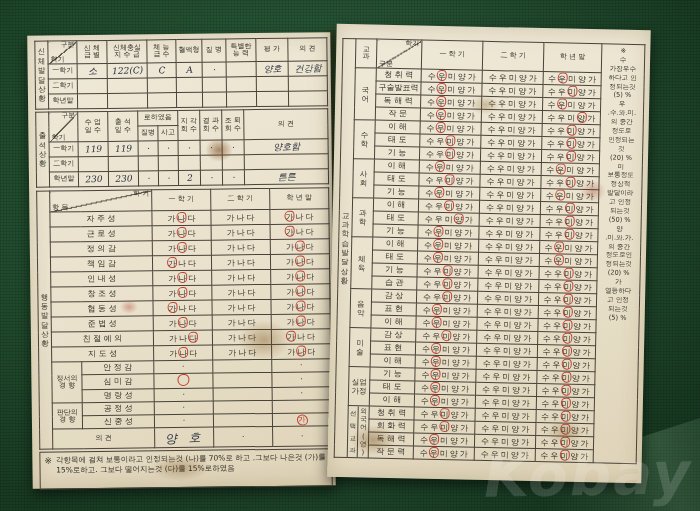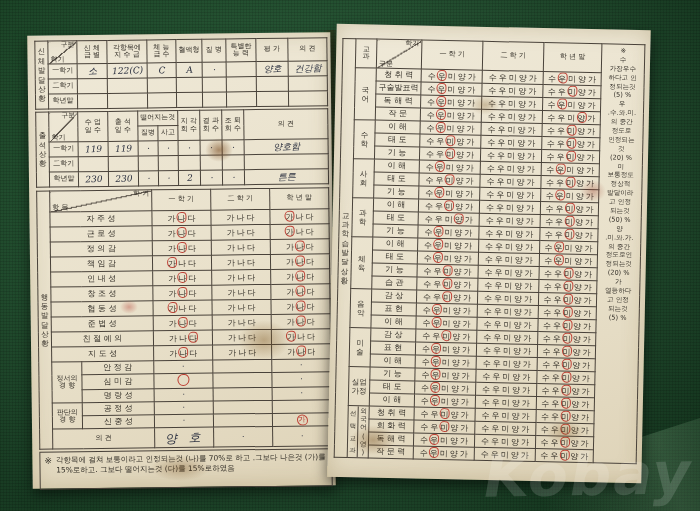--- a/index.html
+++ b/index.html
@@ -71,21 +71,21 @@
           <col style="width:30px">
           <col style="width:32px">
           <col>
         </colgroup>
       <tbody id="tA">
           <tr>
             <td class="side" rowspan="4"><span>신</span><span>체</span><span>발</span><span>달</span><span>상</span><span>황</span></td>
             <td class="diag hdr" style="height: 22px;"><span class="dt">구분</span><span class="db">학기</span></td>
             <td class="hdr">신 체
 급 별</td>
-            <td class="hdr">각항목에
+            <td class="hdr">신체충실
 지 수 급</td>
             <td class="hdr">체 능
 급 수</td>
             <td class="hdr">혈액형</td>
             <td class="hdr">질 병</td>
             <td class="hdr">특별한
 능 력</td>
             <td class="hdr">평 가</td>
             <td class="hdr">의    견</td>
           </tr>
@@ -138,21 +138,21 @@
           <col>
         </colgroup>
       <tbody id="tB">
           <tr>
             <td class="side" rowspan="5"><span>출</span><span>석</span><span>상</span><span>황</span></td>
             <td class="diag hdr" rowspan="2" style="height: 24px;"><span class="dt">구분</span><span class="db">학기</span></td>
             <td class="hdr" rowspan="2">수 업
 일 수</td>
             <td class="hdr" rowspan="2">출 석
 일 수</td>
-            <td class="hdr" colspan="2">떨어지는것</td>
+            <td class="hdr" colspan="2">로하였음</td>
             <td class="hdr" rowspan="2">지 각
 회 수</td>
             <td class="hdr" rowspan="2">결 과
 회 수</td>
             <td class="hdr" rowspan="2">조 퇴
 회 수</td>
             <td class="hdr" rowspan="2">의    견</td>
           </tr>
           <tr>
             <td class="hdr">질병</td>

